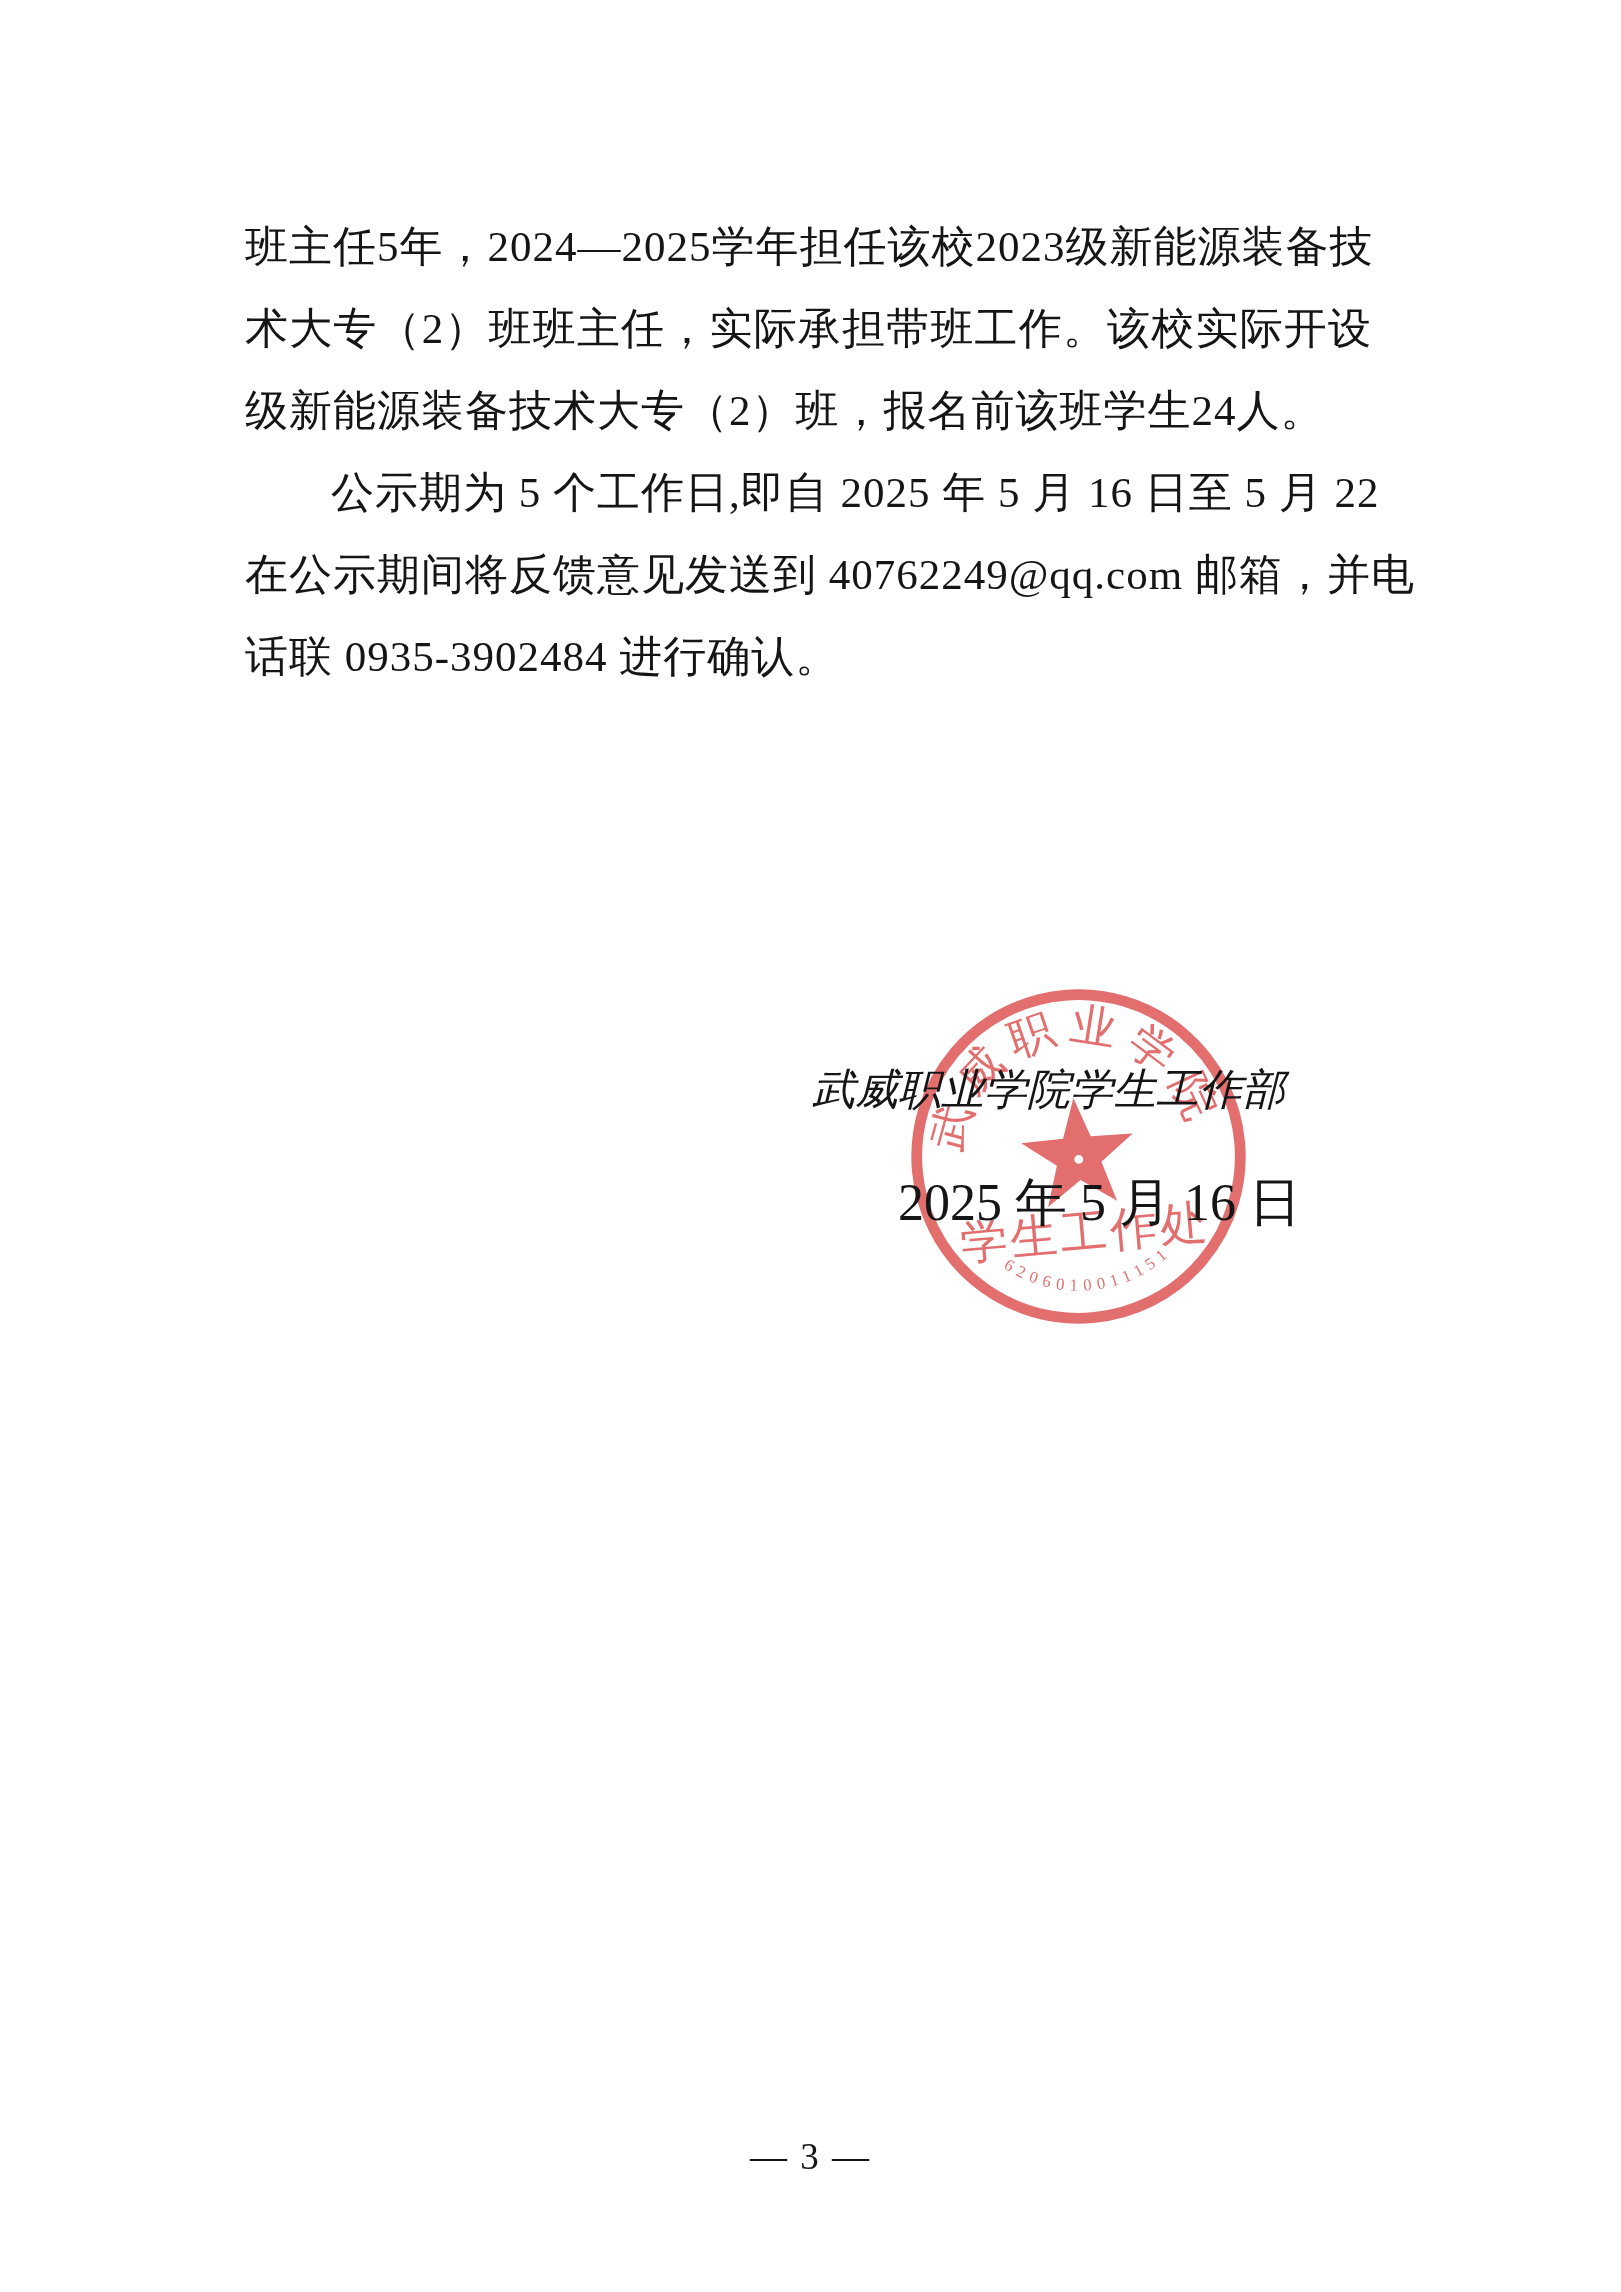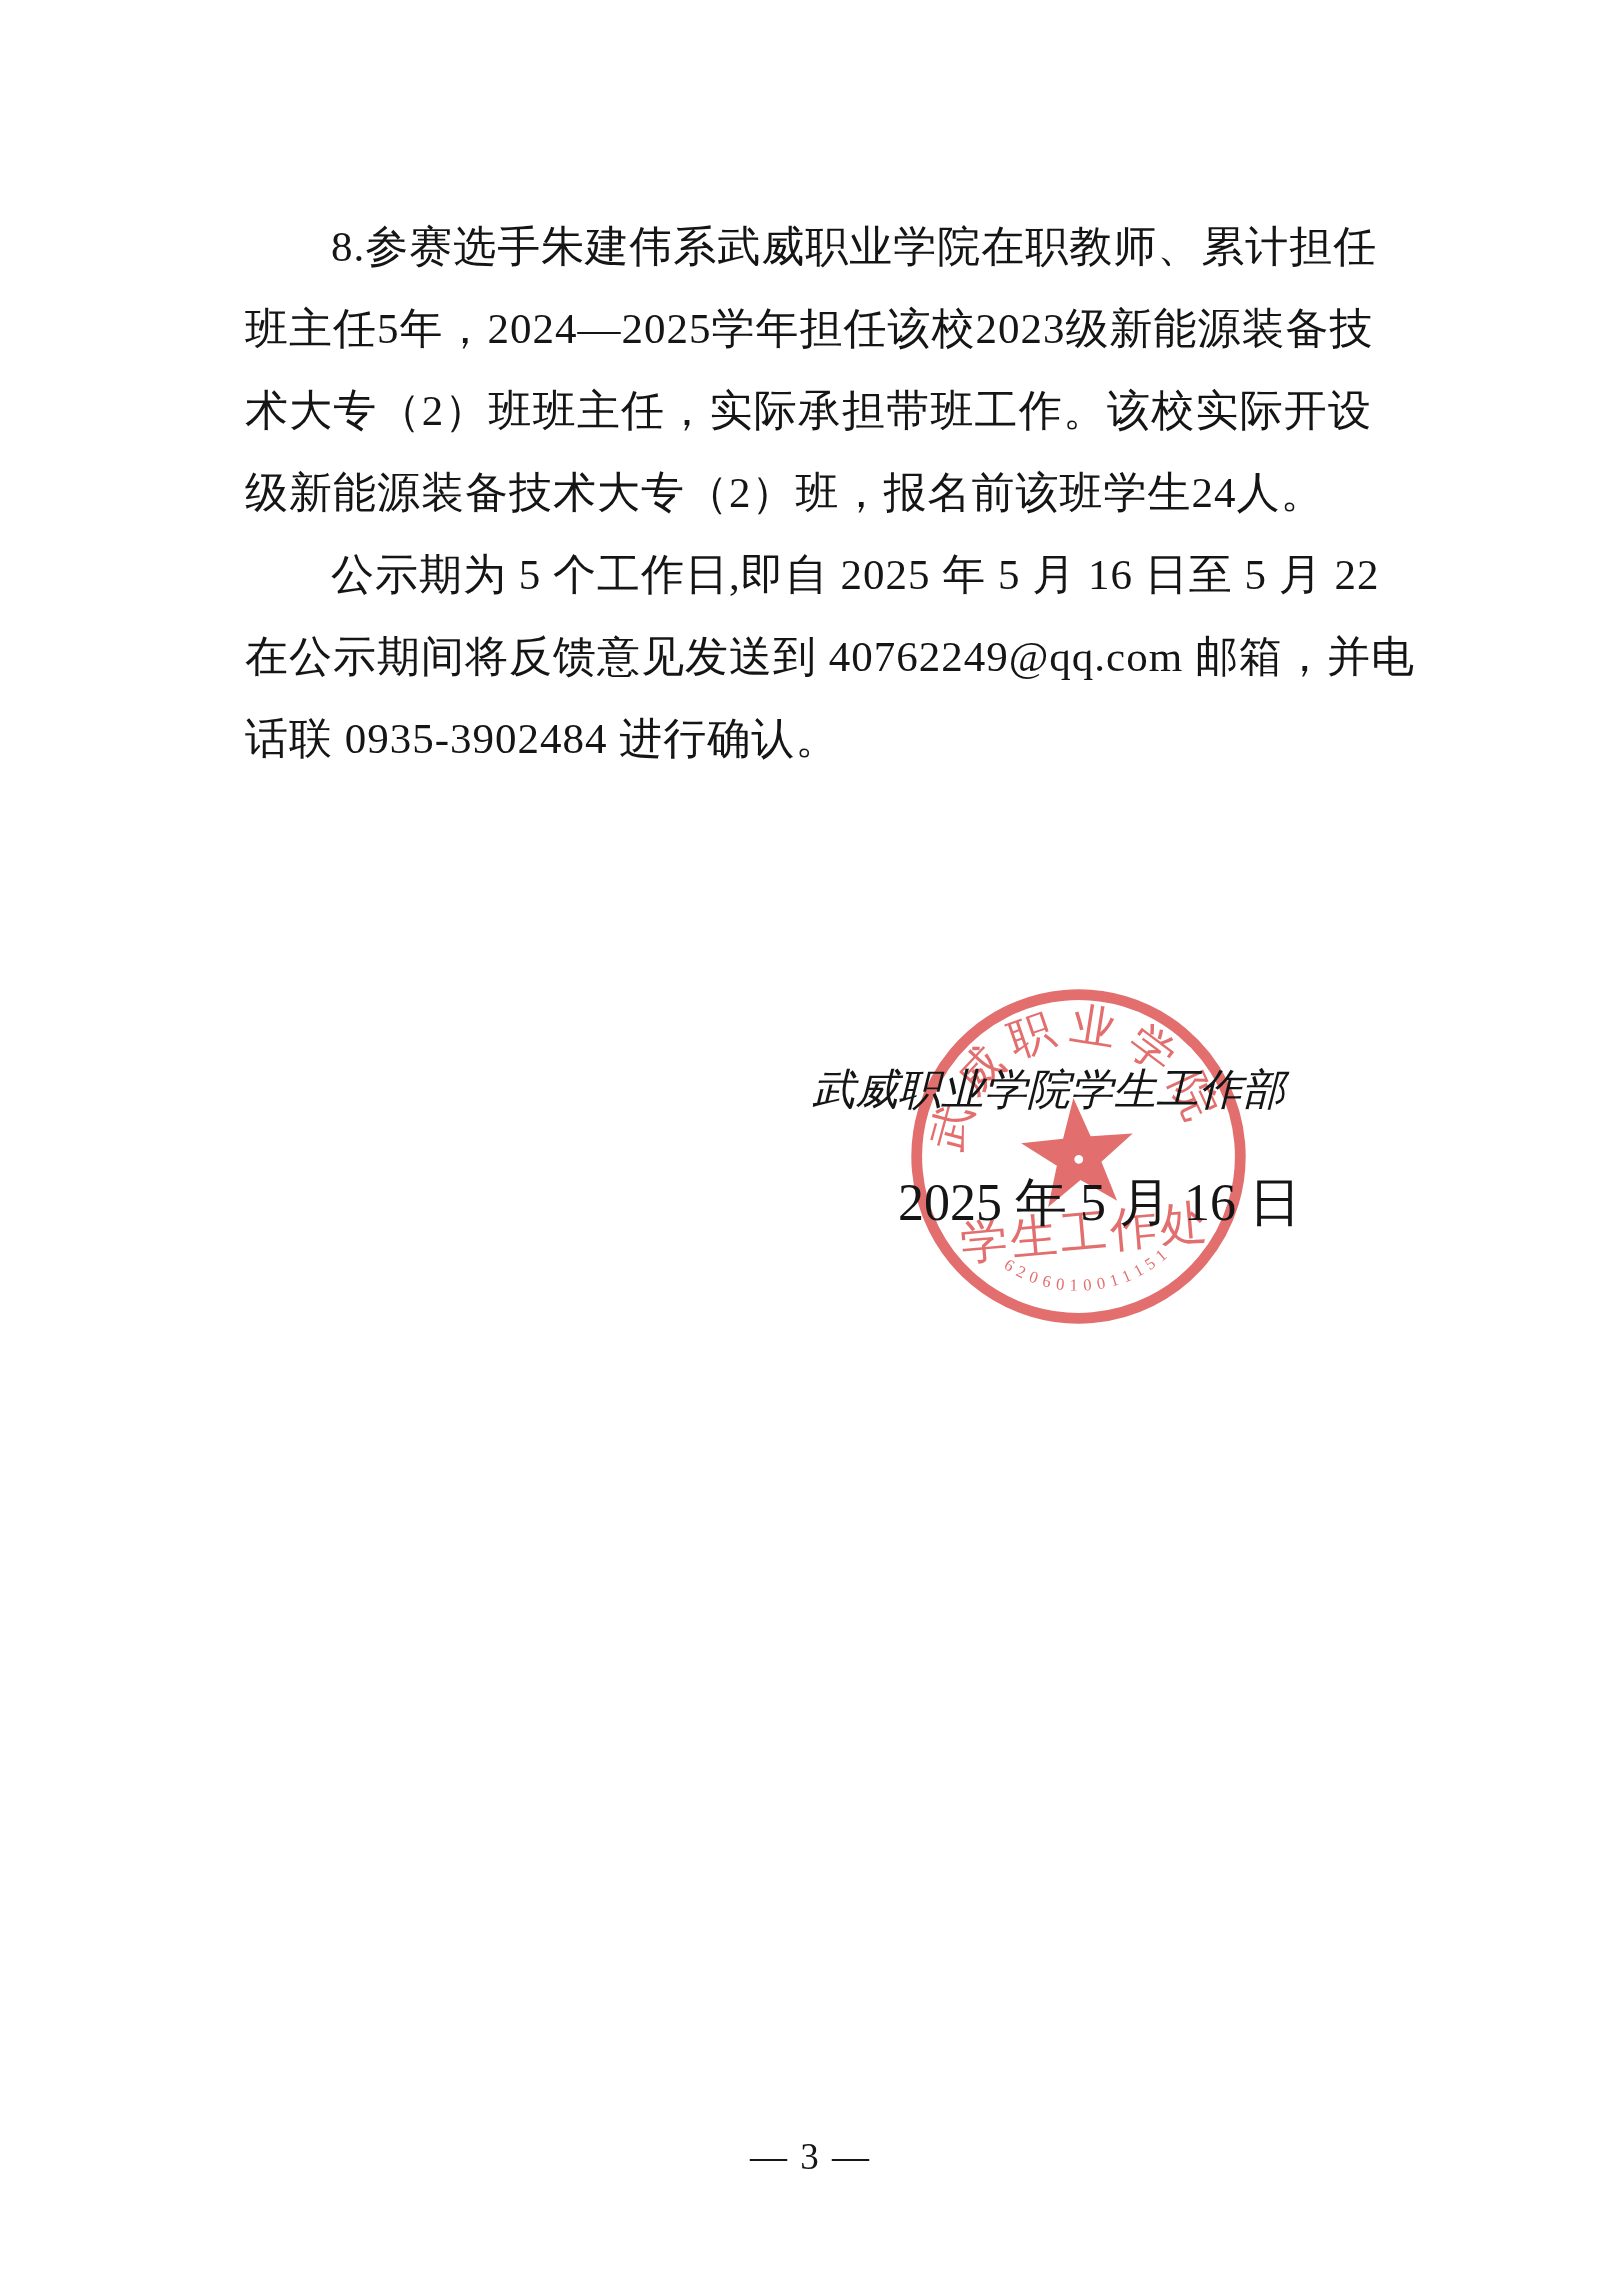--- a/index.html
+++ b/index.html
@@ -59,21 +59,20 @@
     mix-blend-mode:multiply;
   }
   .seal text{ font-family:"Liberation Serif","DejaVu Serif",serif; }
 </style>
 </head>
 <body>
 
 <div class="page">
 
   <div class="bodytext">
-    <div class="line indent">8.参赛选手朱建伟系武威职业学院在职教师、累计担任</div>
     <div class="line">班主任5年，2024—2025学年担任该校2023级新能源装备技</div>
     <div class="line">术大专（2）班班主任，实际承担带班工作。该校实际开设</div>
     <div class="line nojust">级新能源装备技术大专（2）班，报名前该班学生24人。</div>
     <div class="line indent">公示期为 5 个工作日,即自 2025 年 5 月 16 日至 5 月 22</div>
     <div class="line">在公示期间将反馈意见发送到 40762249@qq.com 邮箱，并电</div>
     <div class="line nojust">话联 0935-3902484 进行确认。</div>
   </div>
 
   <svg class="seal" viewBox="0 0 360 360" xmlns="http://www.w3.org/2000/svg">
     <g transform="rotate(-5 180 180)" fill="#dc4e4e">

